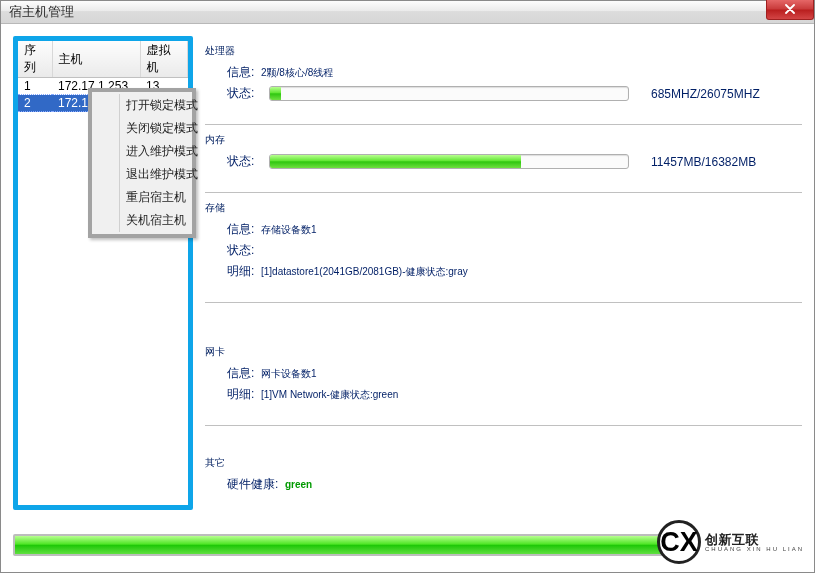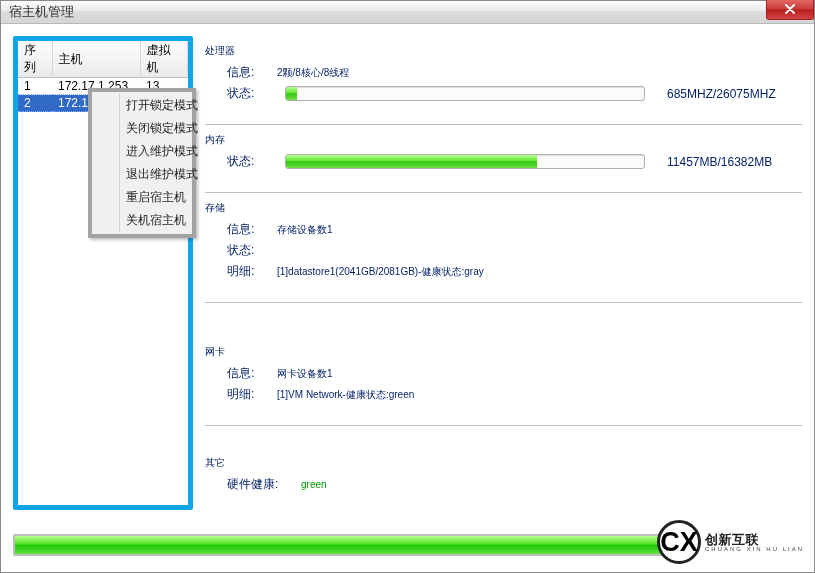--- a/index.html
+++ b/index.html
@@ -45,24 +45,24 @@
       flex: 1; display: flex; flex-direction: column; gap: 0;
       height: 474px; overflow: hidden;
     }
     .sect {
       border-bottom: 1px solid #c0c0c0; padding: 2px 0 18px 0;
     }
     .sect:last-child { border-bottom: none; }
     .sect-title {
       color: #001f60; font-size: 10px; margin: 6px 2px 6px 0;
     }
-    .kv { display: flex; align-items: center; margin: 4px 0 4px 22px; gap: 16px; }
+    .kv { display: flex; align-items: center; margin: 4px 0 4px 22px; }
     .kv .k { color: #001f66; width: 34px; font-size: 12px; }
     .kv .v { color: #001f66; font-size: 10px; }
-    .kv .v.green { color: #009a00; }
+    .kv .v.green { color: #009a00; font-weight: bold; }
     .kv .bar-row { display: flex; align-items: center; flex: 1; margin-left: 8px; }
     .progress {
       width: 360px; height: 15px;
       border: 1px solid #b0b0b0; border-radius: 3px;
       background: #fbfbfb; overflow: hidden; box-shadow: inset 0 1px 1px rgba(0,0,0,0.12);
     }
     .progress .fill {
       height: 100%;
       background: linear-gradient(to bottom, #b8ff90 0%, #5fe631 46%, #2fc610 52%, #6fe040 100%);
     }

